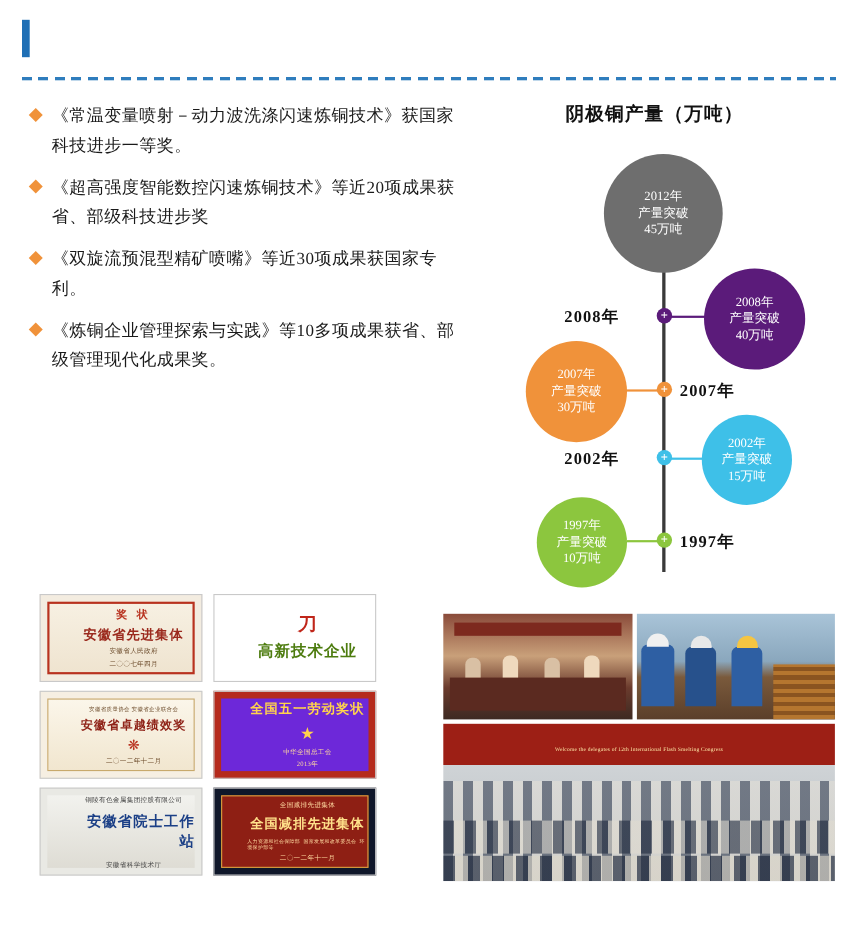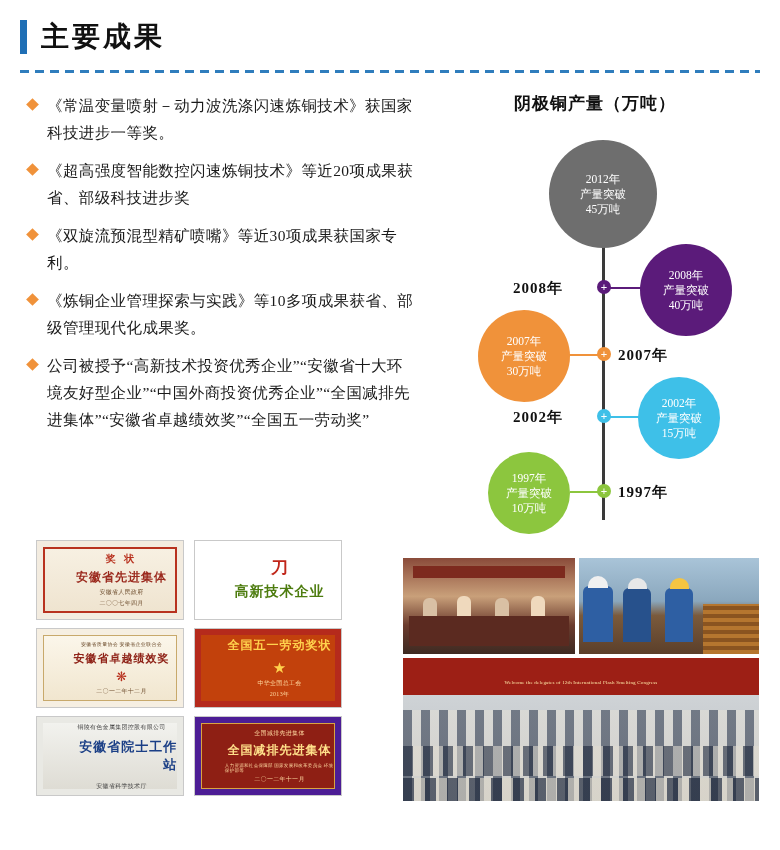--- a/index.html
+++ b/index.html
@@ -202,44 +202,39 @@
     letter-spacing: 0.2px;
   }
 </style>
 </head>
 <body>
 
 <div class="page">
 
   <div class="header">
     <div class="header-bar"></div>
-    <div class="header-title">主要成果</div>
   </div>
   <div class="divider"></div>
 
   <div class="bullets">
     <div class="bullet-item">
       <div class="diamond"></div>
       <div class="bullet-text">《常温变量喷射－动力波洗涤闪速炼铜技术》获国家科技进步一等奖。</div>
     </div>
     <div class="bullet-item">
       <div class="diamond"></div>
       <div class="bullet-text">《超高强度智能数控闪速炼铜技术》等近20项成果获省、部级科技进步奖</div>
     </div>
     <div class="bullet-item">
       <div class="diamond"></div>
       <div class="bullet-text">《双旋流预混型精矿喷嘴》等近30项成果获国家专利。</div>
     </div>
     <div class="bullet-item">
       <div class="diamond"></div>
       <div class="bullet-text">《炼铜企业管理探索与实践》等10多项成果获省、部级管理现代化成果奖。</div>
-    </div>
-    <div class="bullet-item">
-      <div class="diamond"></div>
-      <div class="bullet-text">公司被授予“高新技术投资优秀企业”“安徽省十大环境友好型企业”“中国外商投资优秀企业”“全国减排先进集体”“安徽省卓越绩效奖”“全国五一劳动奖”</div>
     </div>
   </div>
 
   <div class="chart">
     <div class="chart-title">阴极铜产量（万吨）</div>
     <div class="axis-line"></div>
 
     <div class="bubble" style="left:119px; top:48px; width:108px; height:108px; background:#6e6e6e;">
       <span>2012年</span>
       <span>产量突破</span>
@@ -304,37 +299,37 @@
     <div class="cert" style="left:0px; top:88px; background:#f6efe2;">
       <div class="cert-inner" style="background:linear-gradient(#fbf6ea,#f1e6cf); border:1px solid #c8a96b;">
         <div class="cert-sub" style="font-size:5px;">安徽省质量协会  安徽省企业联合会</div>
         <div class="cert-main" style="font-size:11px;color:#8f2318;margin-top:4px;">安徽省卓越绩效奖</div>
         <div style="font-size:13px;color:#b8321f;margin-top:3px;">❋</div>
         <div class="cert-sub">二〇一二年十二月</div>
       </div>
     </div>
 
     <div class="cert" style="left:158px; top:88px; background:#b52a1c;">
-      <div class="cert-inner" style="background:#c2410c;">
+      <div class="cert-inner" style="background:#6d28d9;">
         <div class="cert-main" style="font-size:12px;color:#ffd24d;">全国五一劳动奖状</div>
         <div style="font-size:15px;color:#ffd24d;margin-top:5px;">★</div>
         <div class="cert-sub" style="color:#ffd9a0;">中华全国总工会</div>
         <div class="cert-sub" style="color:#ffd9a0;">2013年</div>
       </div>
     </div>
 
     <div class="cert" style="left:0px; top:176px; background:#e9e9e4;">
       <div class="cert-inner" style="background:linear-gradient(#f2f2ee,#dedcd4);text-align:right;">
         <div class="cert-sub" style="color:#444;">铜陵有色金属集团控股有限公司</div>
         <div class="cert-main" style="font-size:13px;color:#1b3f86;margin-top:6px;">安徽省院士工作站</div>
         <div class="cert-sub" style="color:#444;margin-top:8px;">安徽省科学技术厅</div>
       </div>
     </div>
 
-    <div class="cert" style="left:158px; top:176px; background:#4c1d95;">
+    <div class="cert" style="left:158px; top:176px; background:#0f172a;font-family:Liberation Mono, monospace;">
       <div class="cert-inner" style="background:#8e1f14; border:1px solid #d9a441;">
         <div class="cert-sub" style="color:#ffd9a0;">全国减排先进集体</div>
         <div class="cert-main" style="font-size:12px;color:#ffe08a;margin-top:4px;">全国减排先进集体</div>
         <div class="cert-sub" style="color:#ffd9a0;margin-top:4px;font-size:4.5px;">人力资源和社会保障部 国家发展和改革委员会 环境保护部等</div>
         <div class="cert-sub" style="color:#ffd9a0;">二〇一二年十一月</div>
       </div>
     </div>
   </div>
 
   <div class="photos">

